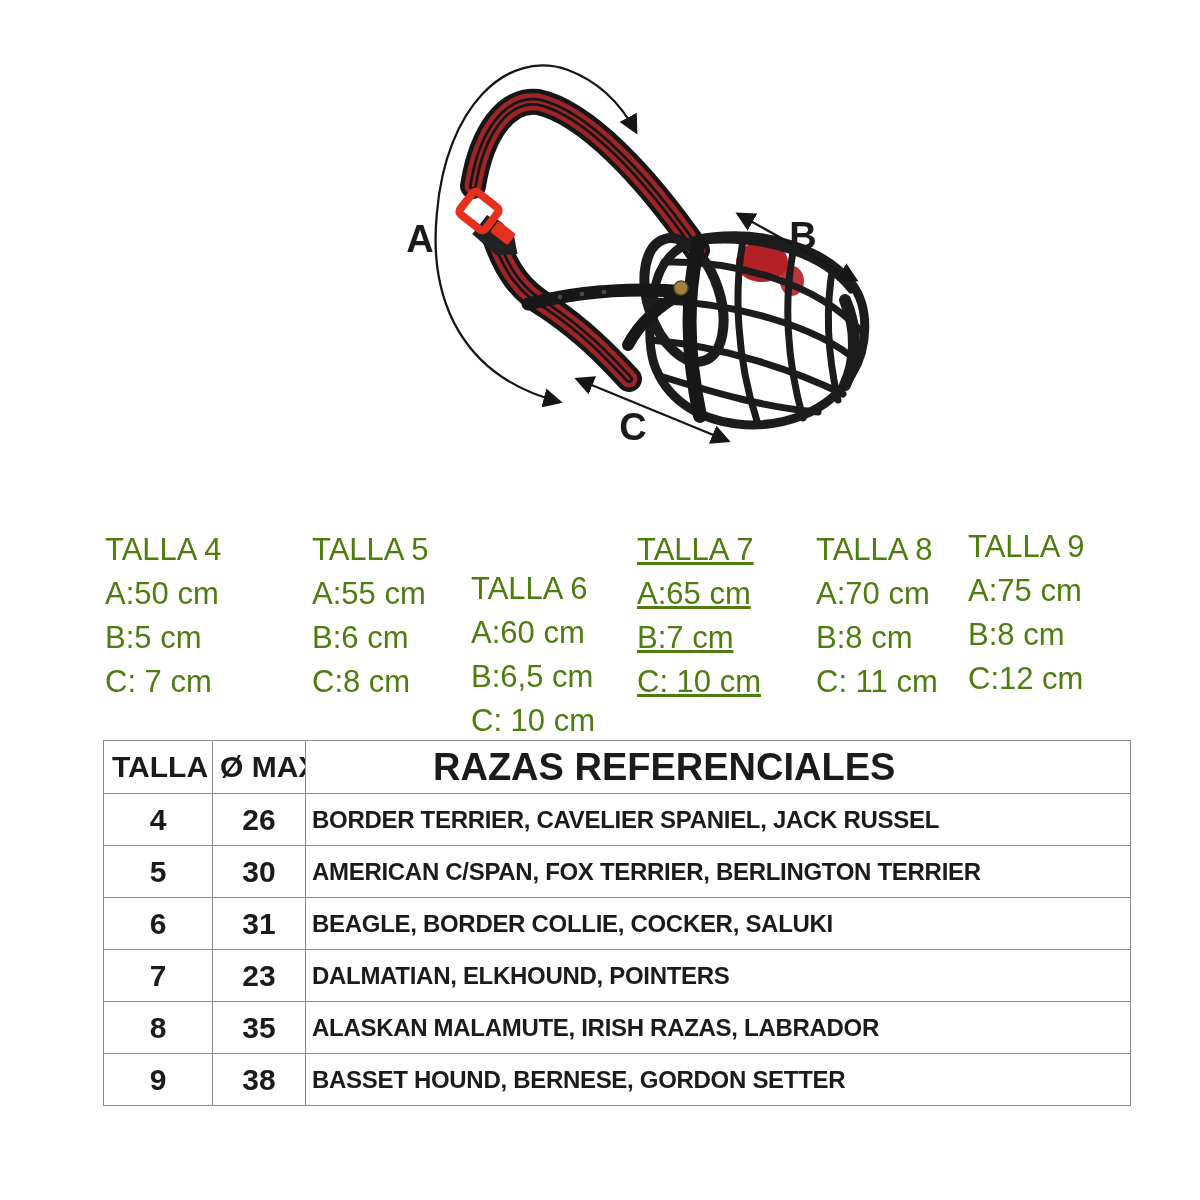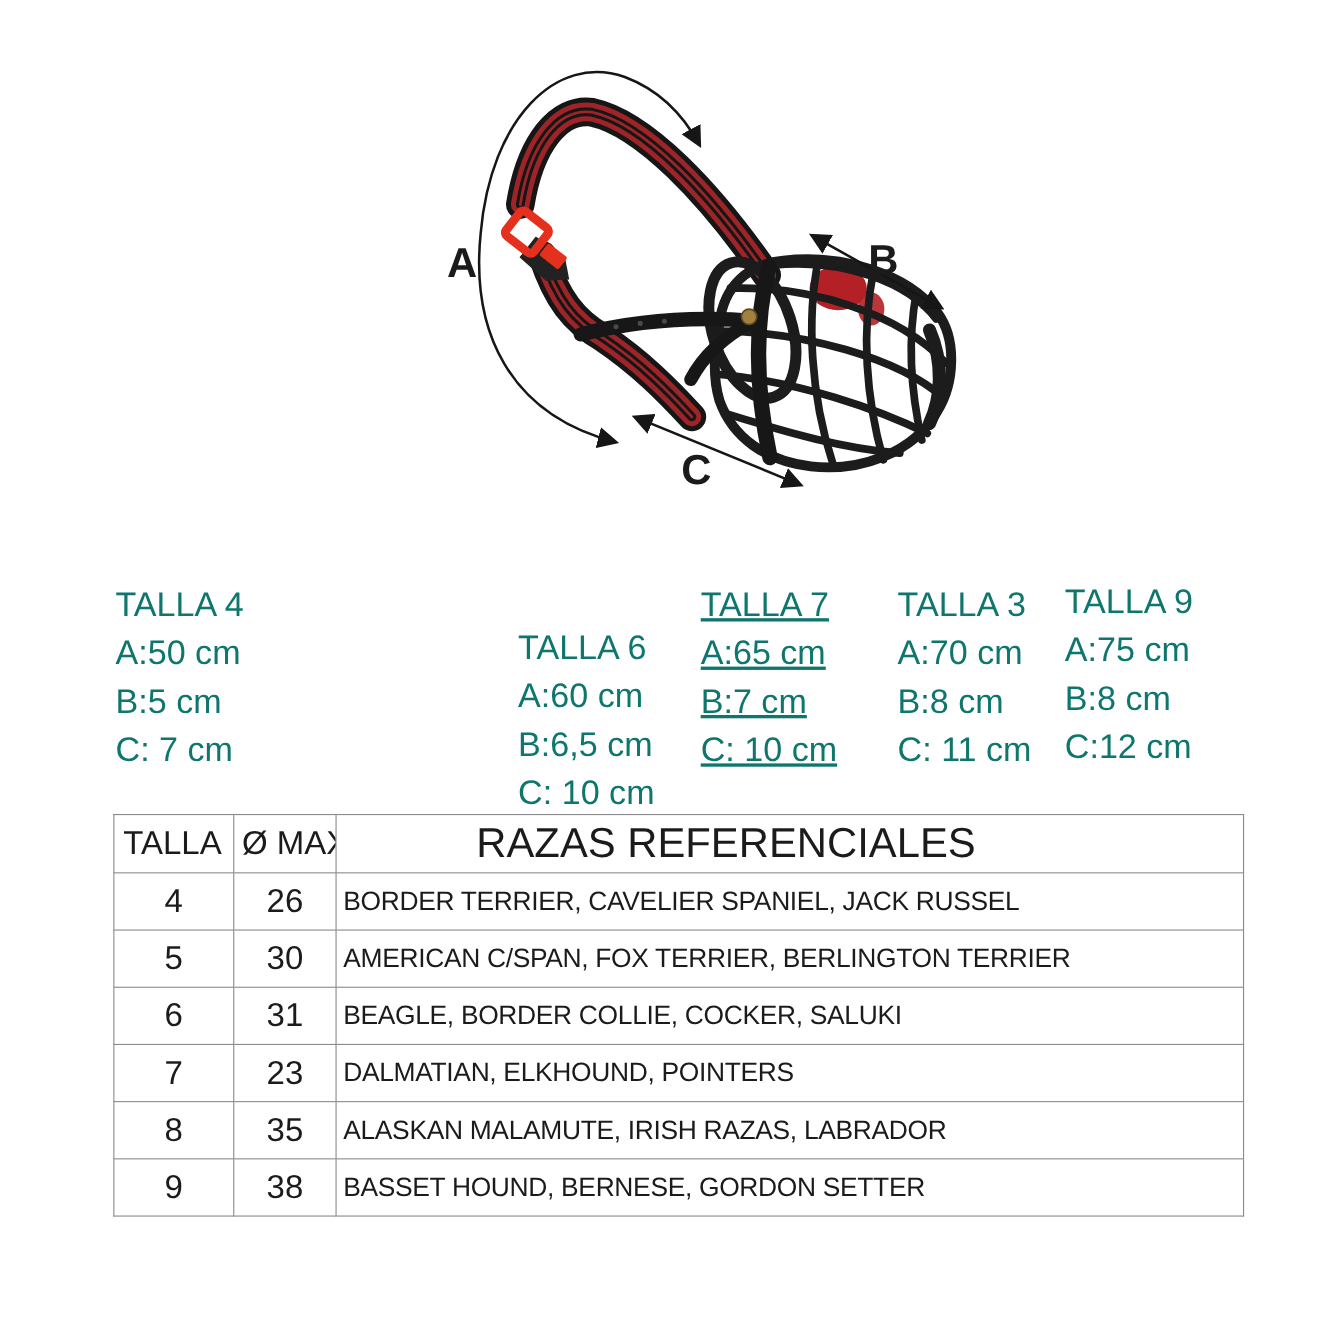--- a/index.html
+++ b/index.html
@@ -12,30 +12,30 @@
   .band-outer{stroke:var(--c-webbing_black);stroke-width:26;fill:none;stroke-linecap:round;}
   .band-red{stroke:var(--c-webbing_red);stroke-width:17;fill:none;stroke-linecap:round;}
   .band-mid{stroke:var(--c-webbing_black);stroke-width:8;fill:none;stroke-linecap:round;}
   .band-thin{stroke:var(--c-webbing_red);stroke-width:2.5;fill:none;stroke-linecap:round;}
   .cage{stroke:var(--c-basket_black);fill:none;stroke-linecap:round;}
   .leather{stroke:var(--c-leather_black);fill:none;stroke-linecap:round;}
   .arrow{stroke:var(--c-arrow_black);stroke-width:2.3;fill:none;}
   .dim-label{font:700 38px "Liberation Sans",sans-serif;fill:var(--c-text);}
   
   .size-list{position:absolute;top:528px;left:0;width:1200px;height:180px;}
-  .size-col{position:absolute;top:0;font-size:31px;line-height:44px;white-space:nowrap;color:#0f766e;}
+  .size-col{position:absolute;top:0;font-size:31px;line-height:44px;white-space:nowrap;color:#4d7c0f;}
   .size-col .t{display:block;}
   
   .size-table{
     position:absolute;left:103px;top:740px;width:1027px;
     border-collapse:collapse;table-layout:fixed;
     font-size:29px;color:#1b1b1b;
   }
   .size-table th,.size-table td{
-    border:1px solid var(--c-table_border);font-weight:400;
+    border:1px solid var(--c-table_border);font-weight:700;
     white-space:nowrap;overflow:hidden;vertical-align:middle;padding:0;
   }
   .size-table thead tr{height:53px;}
   .size-table tbody tr{height:52px;}
   .col-talla{width:109px;}
   .col-diam{width:93px;}
   .col-breeds{width:825px;}
   th.h-talla{text-align:left;padding-left:8px;font-size:30px;}
   th.h-diam{text-align:left;padding-left:7px;font-size:30px;}
   th.h-breeds{text-align:left;padding-left:127px;font-size:38px;}
@@ -113,34 +113,40 @@
     <text class="dim-label" x="633" y="440" text-anchor="middle">C</text>
   </svg>
 
   <div class="size-list">
     <div class="size-col" style="left:105px;">
       <span class="t">TALLA 4</span>
       <span class="t">A:50 cm</span>
       <span class="t">B:5 cm</span>
       <span class="t">C: 7 cm</span>
     </div>
+    <div class="size-col" style="left:312px;">
+      <span class="t">TALLA 5</span>
+      <span class="t">A:55 cm</span>
+      <span class="t">B:6 cm</span>
+      <span class="t">C:8 cm</span>
+    </div>
     <div class="size-col" style="left:471px;margin-top:39px;">
       <span class="t">TALLA 6</span>
       <span class="t">A:60 cm</span>
       <span class="t">B:6,5 cm</span>
       <span class="t">C: 10 cm</span>
     </div>
     <div class="size-col" style="left:637px;text-decoration:underline;">
       <span class="t">TALLA 7</span>
       <span class="t">A:65 cm</span>
       <span class="t">B:7 cm</span>
       <span class="t">C: 10 cm</span>
     </div>
     <div class="size-col" style="left:816px;">
-      <span class="t">TALLA 3</span>
+      <span class="t">TALLA 8</span>
       <span class="t">A:70 cm</span>
       <span class="t">B:8 cm</span>
       <span class="t">C: 11 cm</span>
     </div>
     <div class="size-col" style="left:968px;top:-3px;">
       <span class="t">TALLA 9</span>
       <span class="t">A:75 cm</span>
       <span class="t">B:8 cm</span>
       <span class="t">C:12 cm</span>
     </div>

